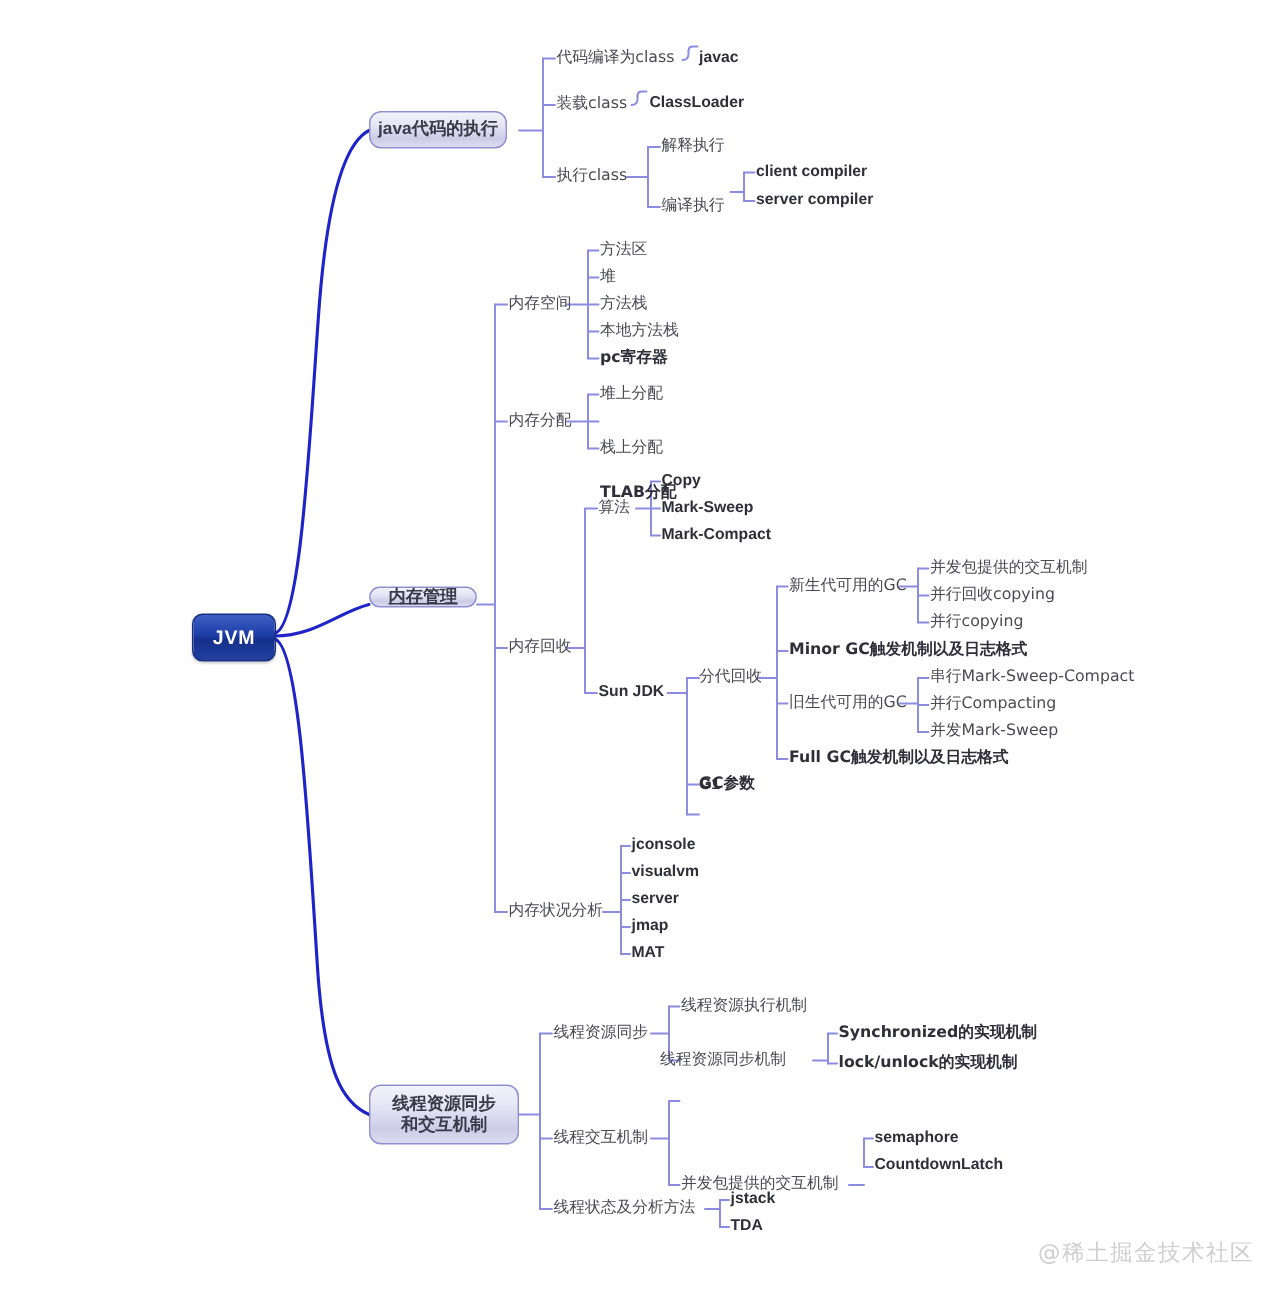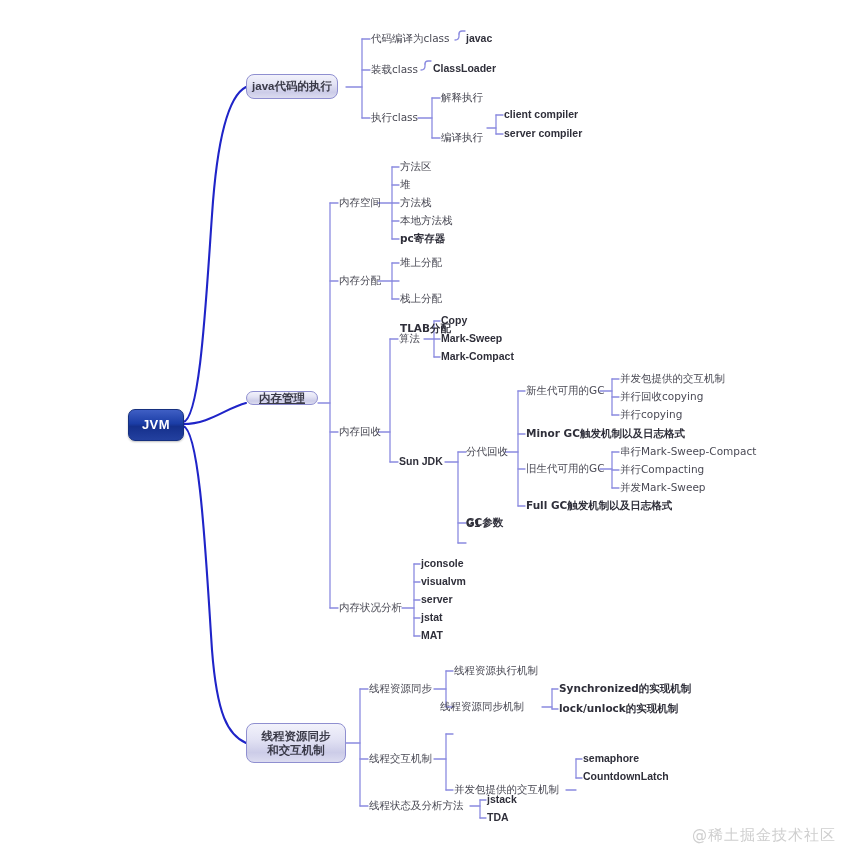--- a/index.html
+++ b/index.html
@@ -259,21 +259,21 @@
   <div class="leaf cn" style="left:620px;top:408px;">并行copying</div>
 
   <div class="leaf cn" style="left:620px;top:445px;">串行Mark-Sweep-Compact</div>
   <div class="leaf cn" style="left:620px;top:463px;">并行Compacting</div>
   <div class="leaf cn" style="left:620px;top:481px;">并发Mark-Sweep</div>
 
   <div class="leaf cn" style="left:339px;top:601px;">内存状况分析</div>
   <div class="leaf b" style="left:421px;top:557px;">jconsole</div>
   <div class="leaf b" style="left:421px;top:575px;">visualvm</div>
   <div class="leaf b" style="left:421px;top:593px;">server</div>
-  <div class="leaf b" style="left:421px;top:611px;">jstat</div>
+  <div class="leaf b" style="left:421px;top:611px;">jmap</div>
   <div class="leaf b" style="left:421px;top:629px;">MAT</div>
 
   <div class="leaf cn" style="left:369px;top:682px;">线程资源同步</div>
   <div class="leaf cn" style="left:454px;top:664px;">线程资源执行机制</div>
   <div class="leaf cn" style="left:440px;top:700px;">线程资源同步机制</div>
   <div class="leaf cn b" style="left:559px;top:682px;">Synchronized的实现机制</div>
   <div class="leaf cn b" style="left:559px;top:702px;">lock/unlock的实现机制</div>
 
   <div class="leaf cn" style="left:369px;top:752px;">线程交互机制</div>
   <div class="leaf cn" style="left:454px;top:783px;">并发包提供的交互机制</div>

